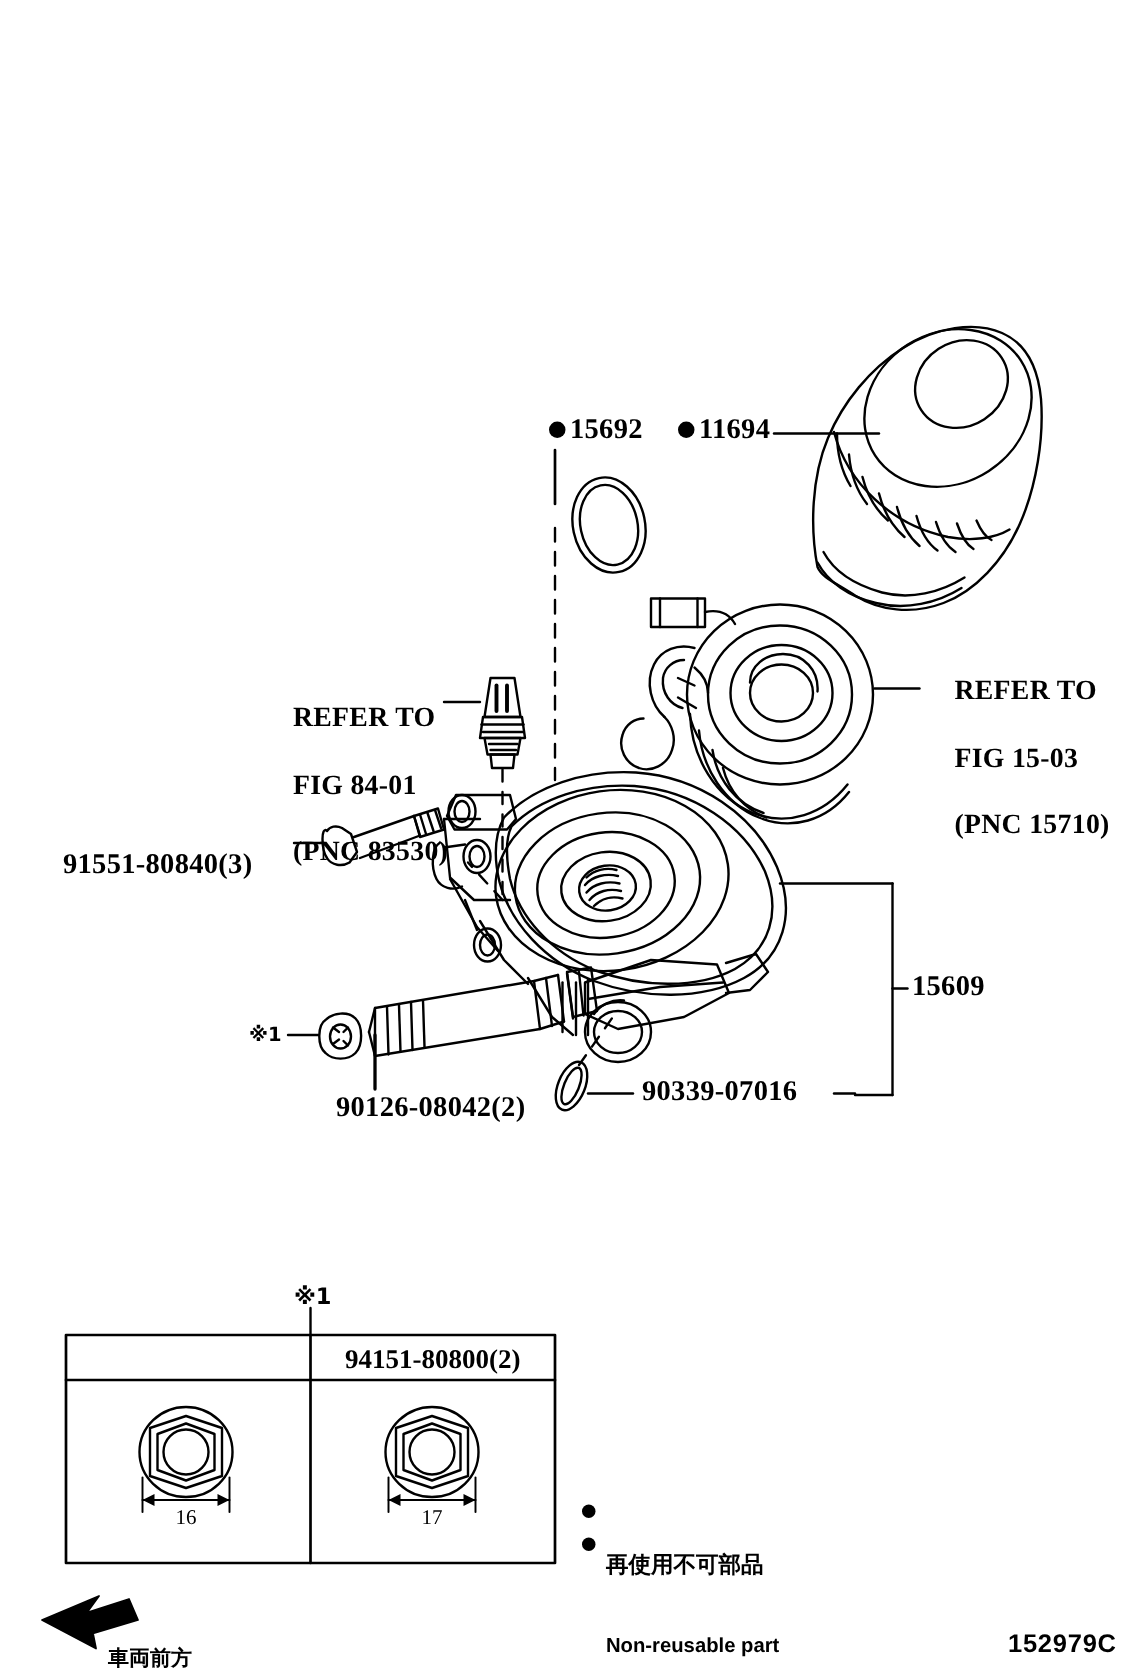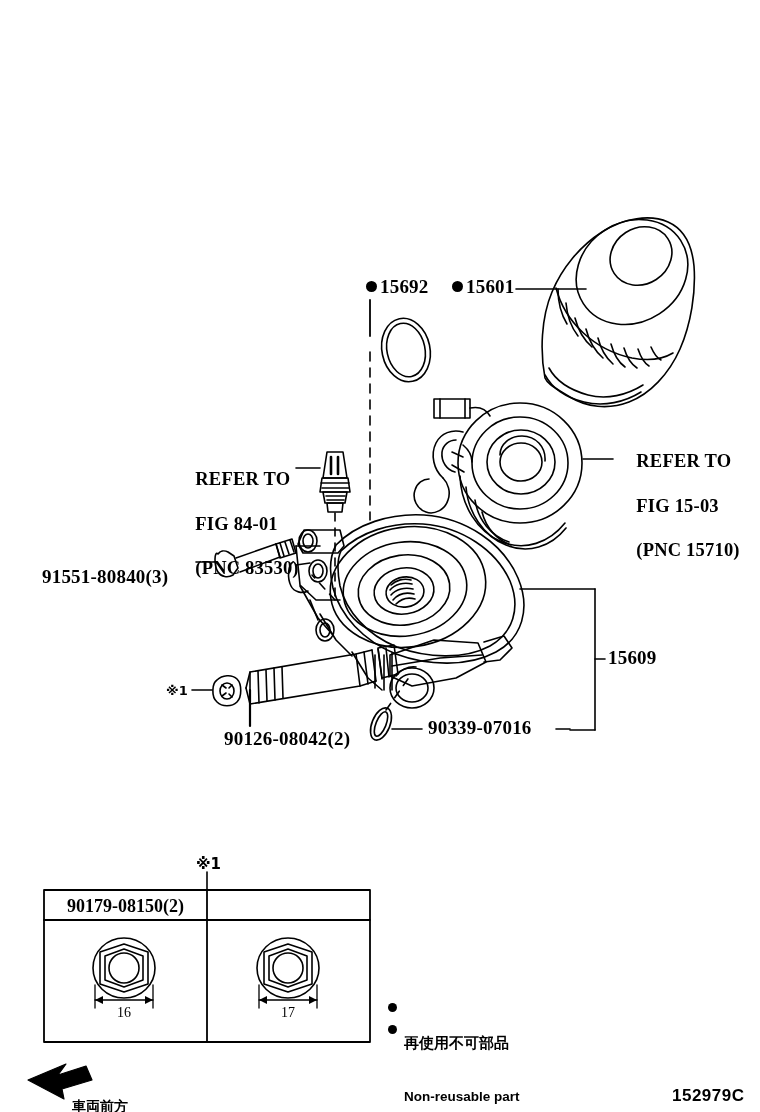--- a/index.html
+++ b/index.html
@@ -343,21 +343,21 @@
       <g>
         <path d="M28,1080 L66,1064 L58,1075 L86,1066 L92,1080 L62,1089 L64,1099 Z" fill="#000" stroke="#000" stroke-width="1.2"></path>
       </g>
     </g>
   </svg>
 
   <div class="bullet" style="left:366px; top:281px;"></div>
   <div class="lbl" style="left:380px; top:277px;">15692</div>
 
   <div class="bullet" style="left:452px; top:281px;"></div>
-  <div class="lbl" style="left:466px; top:277px;">15601</div>
+  <div class="lbl" style="left:466px; top:277px;">11694</div>
 
   <div class="lbl refer" style="left:176px; top:446px;">
     <span>REFER TO</span><br>
     <span>FIG 84-01</span><br>
     <span>(PNC 83530)</span>
   </div>
 
   <div class="lbl refer" style="left:617px; top:428px;">
     <span>REFER TO</span><br>
     <span>FIG 15-03</span><br>
@@ -369,21 +369,21 @@
   <div class="lbl" style="left:608px; top:648px;text-align:center;">15609</div>
 
   <div class="star" style="left:166px; top:683px;">※1</div>
 
   <div class="lbl" style="left:196px; top:729px;margin-left:28px;">90126-08042(2)</div>
 
   <div class="lbl" style="left:428px; top:718px;">90339-07016</div>
 
   <div class="star" style="left:196px; top:855px; font-size:15px;">※1</div>
 
-  <div class="tbl-hdr" style="left:44px; top:896px; width:163px;">90179-08150(2)</div>
+  <div class="tbl-hdr" style="left:207px; top:896px; width:163px;">94151-80800(2)</div>
 
   <div class="dim" style="left:99px; top:1005px; width:50px;">16</div>
   <div class="dim" style="left:263px; top:1005px; width:50px;">17</div>
 
   <div class="bullet" style="left:388px; top:1003px; width:9px; height:9px;"></div>
   <div class="bullet" style="left:388px; top:1025px; width:9px; height:9px;"></div>
   <div class="legend" style="left:404px; top:998px;">
     <span class="jp">再使用不可部品</span>
     <span class="en">Non-reusable part</span>
   </div>

